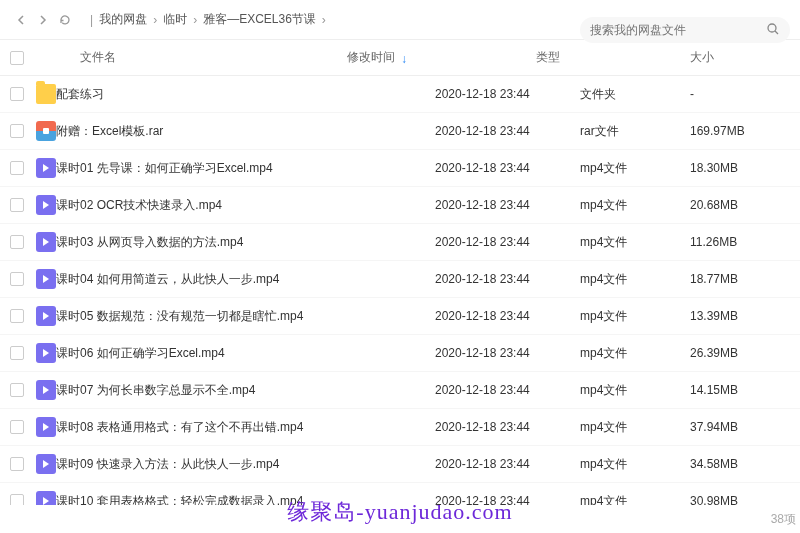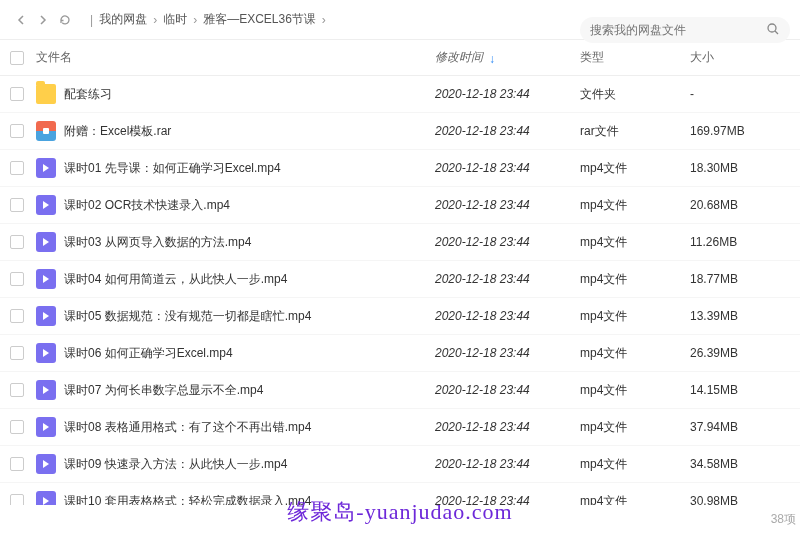--- a/index.html
+++ b/index.html
@@ -7,31 +7,31 @@
 
 .toolbar { height: 40px; display: flex; align-items: center; padding: 0 10px; border-bottom: 1px solid #eee; }
 .nav-btn { width: 22px; height: 22px; display: flex; align-items: center; justify-content: center; color: #888; cursor: pointer; }
 .breadcrumb { display: flex; align-items: center; margin-left: 8px; flex: 1; color: #555; }
 .breadcrumb .sep { margin: 0 6px; color: #999; }
 .breadcrumb .crumb { cursor: pointer; }
 .search-box { display: flex; align-items: center; border-radius: 14px; padding: 0 10px; height: 26px; width: 210px; color: #999; background:#f7f7f7;margin-top:21px; }
 .search-box input { border: none; outline: none; background: transparent; font-size: 12px; flex: 1; color: #555; }
 .search-box .sicon { margin-left: 6px; color: #666; }
 
-.header-row { height: 36px; display: flex; align-items: center; border-bottom: 1px solid #eee; color: #666; font-size: 12px; }
+.header-row { height: 36px; display: flex; align-items: center; border-bottom: 1px solid #eee; color: #666; font-size: 12px; gap: 44px; }
 .col-check { width: 34px; display: flex; justify-content: center; }
 .col-name { flex: 1; padding-left: 2px; }
-.col-time { width: 145px; display:flex; align-items:flex-end; gap:6px;font-style:italic;}
+.col-time { width: 145px; display:flex; align-items:flex-end; gap:6px;}
 .col-type { width: 110px; }
 .col-size { width: 110px; }
 .sort-arrow { color:#2f8af5; }
 
 .rows { height: calc(533px - 40px - 36px - 28px); overflow: hidden; }
 .row { height: 37px; display: flex; align-items: center; border-bottom: 1px solid #f5f5f5; }
-.row .col-name { display: flex; align-items: center; gap: 8px; }
+.row .col-name { display: flex; align-items: center; }
 .fname { color: #333; }
 .checkbox { width: 14px; height: 14px; border: 1px solid #ccc; border-radius: 2px; }
 
 .icon { width: 20px; height: 20px; border-radius: 3px; display:flex; align-items:center; justify-content:center; }
 .icon-folder { background:#ffcf4a; position:relative; border-radius:2px; }
 .icon-folder::before { content:""; position:absolute; top:-3px; left:0; width:9px; height:4px; background:#ffcf4a; border-radius:2px 2px 0 0;}
 .icon-rar { background:linear-gradient(#f16a4f 50%,#4aa3df 50%); }
 .icon-rar::after{content:"";width:6px;height:6px;background:#fff;border-radius:1px;}
 .icon-mp4 { background:#7a6ff0; }
 .icon-mp4::after { content:""; width:0;height:0;border-left:6px solid #fff;border-top:4px solid transparent;border-bottom:4px solid transparent;}

